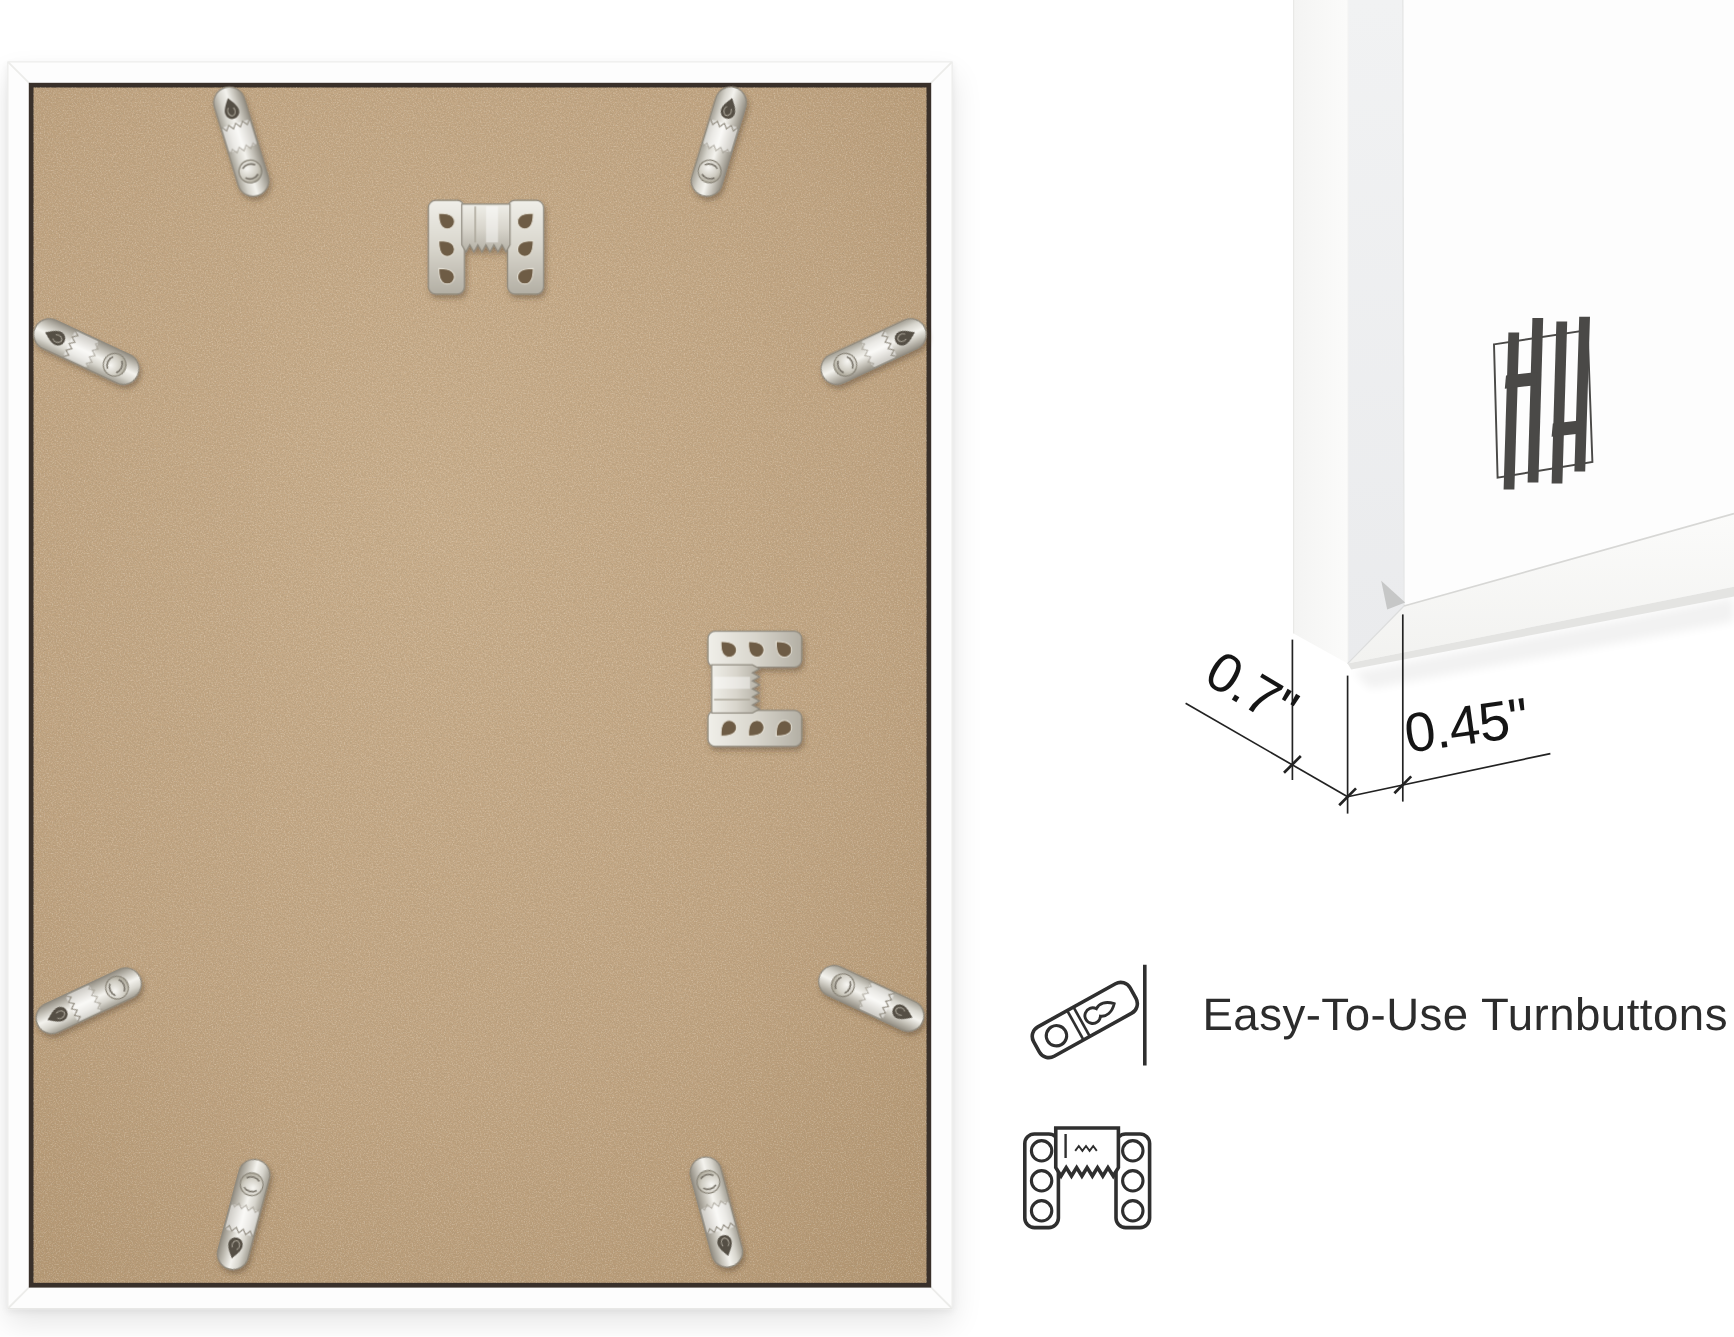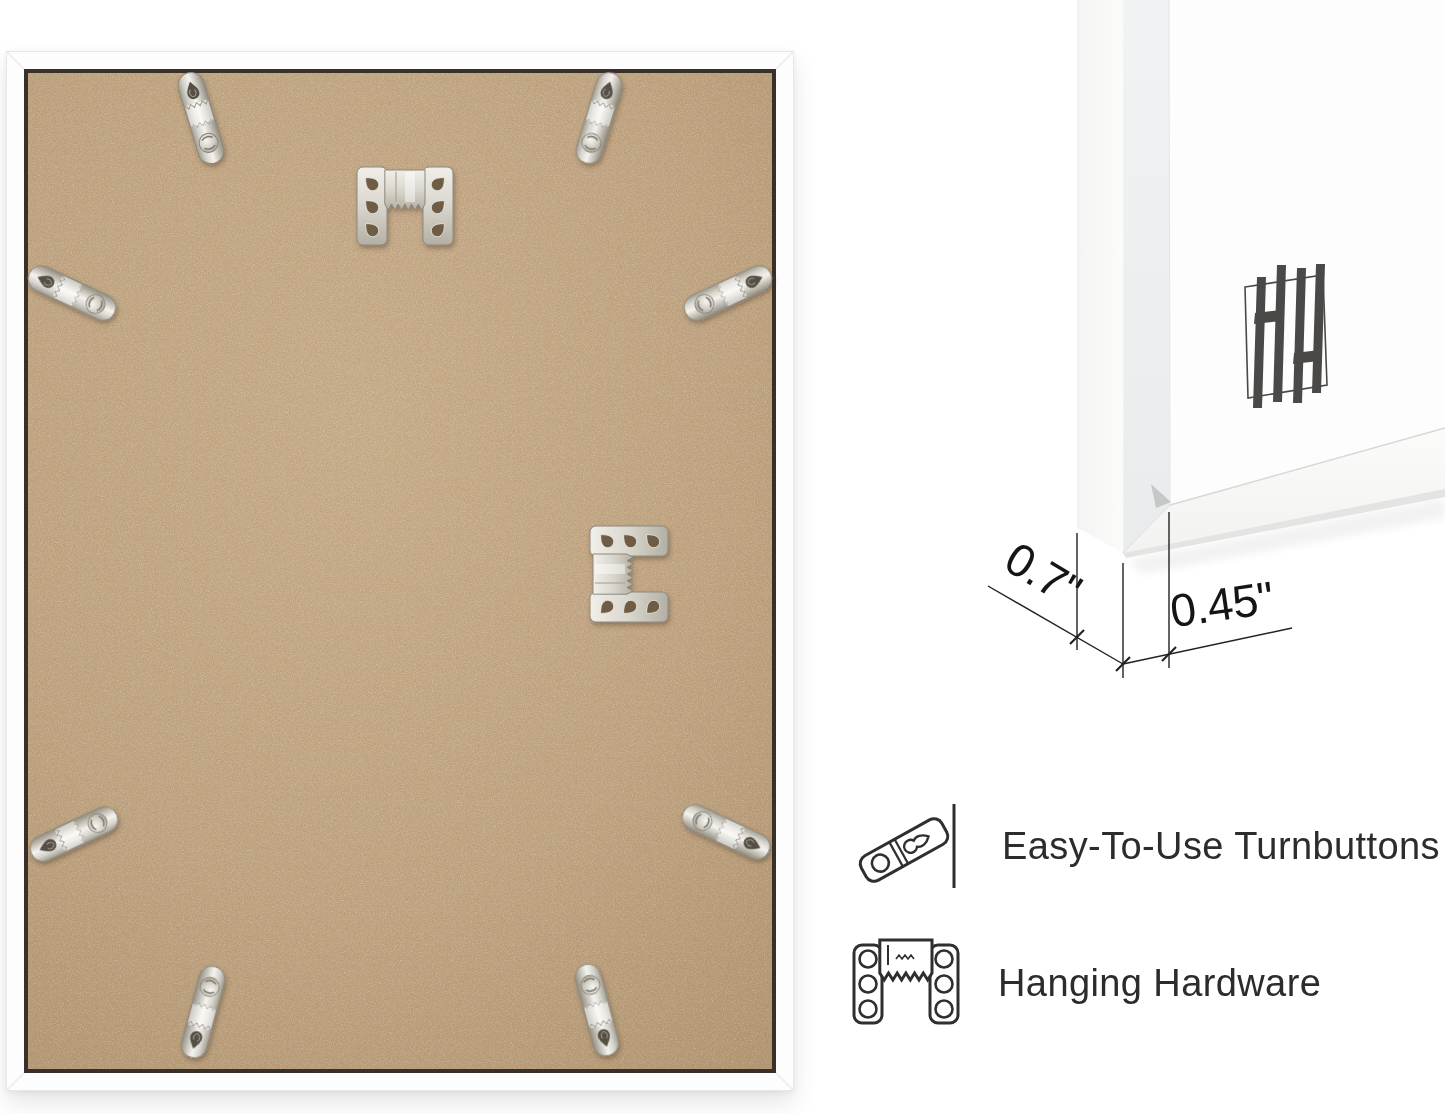--- a/index.html
+++ b/index.html
@@ -214,17 +214,16 @@
         <circle cx="16" cy="22" r="8.5" stroke-width="2.6"></circle>
         <circle cx="16" cy="47" r="8.5" stroke-width="2.6"></circle>
         <circle cx="16" cy="72" r="8.5" stroke-width="2.6"></circle>
         <circle cx="92" cy="22" r="8.5" stroke-width="2.6"></circle>
         <circle cx="92" cy="47" r="8.5" stroke-width="2.6"></circle>
         <circle cx="92" cy="72" r="8.5" stroke-width="2.6"></circle>
         <path d="M28,3 H80 V36 l-4.3,7 -4.4,-7 -4.3,7 -4.4,-7 -4.3,7 -4.4,-7 -4.3,7 -4.4,-7 -4.3,7 -4.4,-7 -4.3,7 -4.4,-7 V3 Z" fill="#ffffff" stroke-width="3"></path>
         <line x1="36" y1="8" x2="36" y2="28" stroke-width="2"></line>
         <path d="M44,22 l3,-4 3,4 3,-4 3,4 3,-4 3,4" stroke-width="1.6"></path>
       </svg>
-      <div class="feature-label">Hanging Hardware</div>
     </div>
 
   </div>
 </div>
 
 </body></html>

